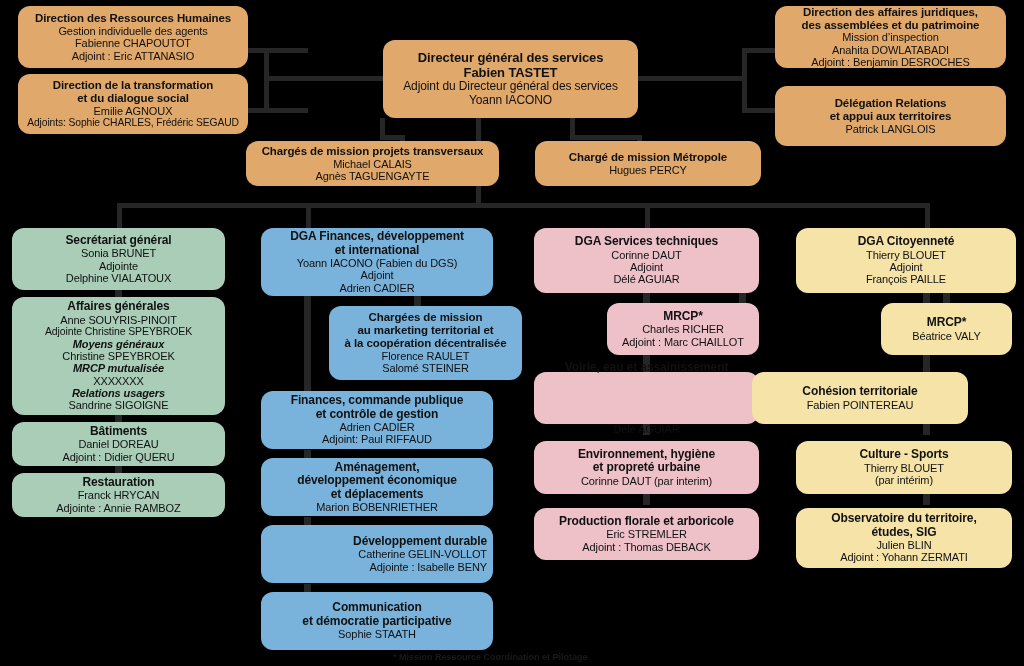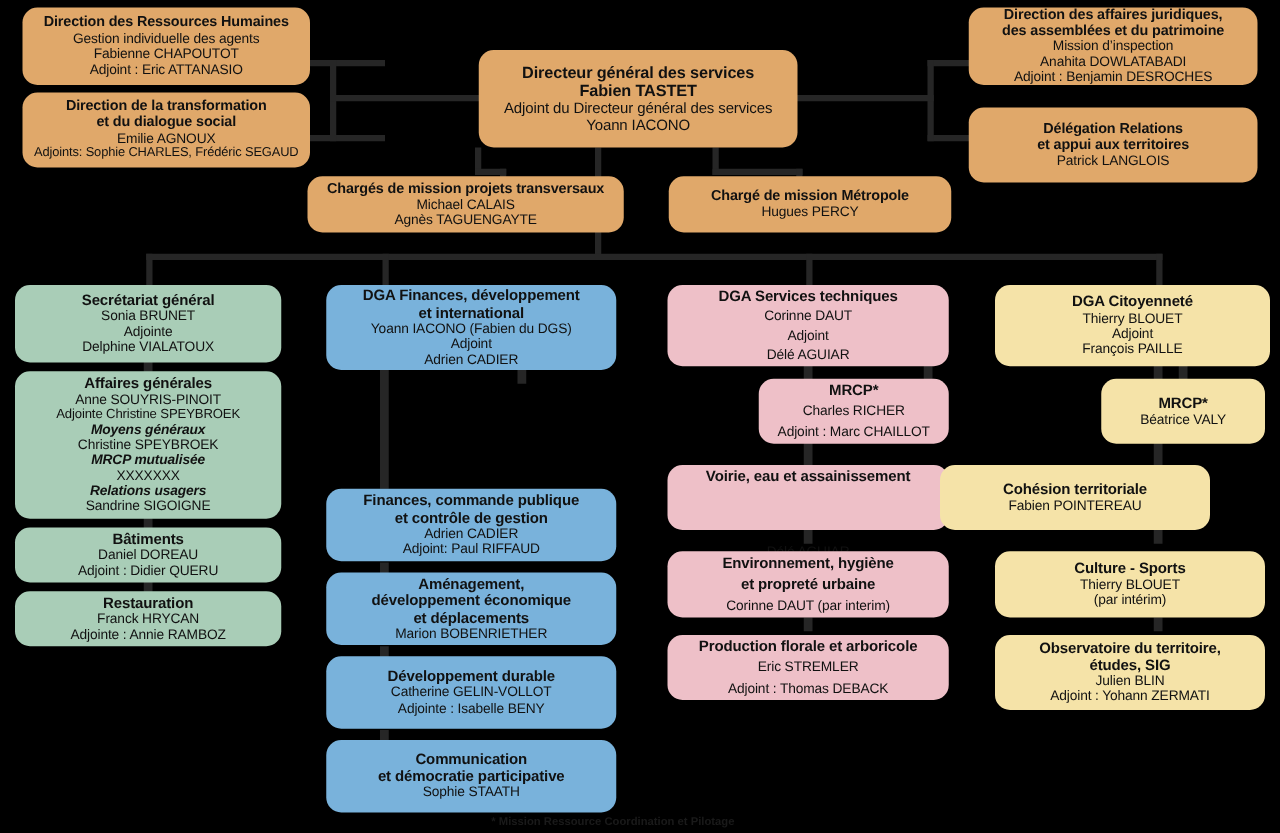--- a/index.html
+++ b/index.html
@@ -40,21 +40,21 @@
   }
   .box .it {
     font-size: 11px;
     font-style: italic;
     font-weight: bold;
     letter-spacing: -0.1px;
   }
   .tan   { background: #e0a86a; }
   .green { background: #a9cdb7; }
   .blue  { background: #79b2db; }
-  .pink  { background: #eec0c8; justify-content: space-between; }
+  .pink  { background: #eec0c8; }
   .yellow{ background: #f5e3a8; }
 
   .conn {
     position: absolute;
     background: #262626;
     z-index: 2;
   }
   .footnote {
     position: absolute;
     color: #1a1a1a;
@@ -193,36 +193,43 @@
   </div>
 
   <div class="box blue" style="left:261px; top:228px; width:232px; height:68px;">
     <div class="t" style="font-size:12px;">DGA Finances, développement</div>
     <div class="t" style="font-size:12px;">et international</div>
     <div class="s">Yoann IACONO (Fabien du DGS)</div>
     <div class="s">Adjoint</div>
     <div class="s">Adrien CADIER</div>
   </div>
 
+  <div class="box blue" style="left:329px; top:306px; width:193px; height:74px;">
+    <div class="t">Chargées de mission</div>
+    <div class="t">au marketing territorial et</div>
+    <div class="t">à la coopération décentralisée</div>
+    <div class="s">Florence RAULET</div>
+    <div class="s">Salomé STEINER</div>
+  </div>
 
   <div class="box blue" style="left:261px; top:391px; width:232px; height:58px;">
     <div class="t" style="font-size:12px;">Finances, commande publique</div>
     <div class="t" style="font-size:12px;">et contrôle de gestion</div>
     <div class="s">Adrien CADIER</div>
     <div class="s">Adjoint: Paul RIFFAUD</div>
   </div>
 
   <div class="box blue" style="left:261px; top:458px; width:232px; height:58px;">
     <div class="t" style="font-size:12px;">Aménagement,</div>
     <div class="t" style="font-size:12px;">développement économique</div>
     <div class="t" style="font-size:12px;">et déplacements</div>
     <div class="s">Marion BOBENRIETHER</div>
   </div>
 
-  <div class="box blue" style="left:261px; top:525px; width:232px; height:58px;">
+  <div class="box blue" style="left:261px; top:525px; width:232px; height:58px;align-items:flex-end;">
     <div class="t" style="font-size:12px;">Développement durable</div>
     <div class="s">Catherine GELIN-VOLLOT</div>
     <div class="s">Adjointe : Isabelle BENY</div>
   </div>
 
   <div class="box blue" style="left:261px; top:592px; width:232px; height:58px;">
     <div class="t" style="font-size:12px;">Communication</div>
     <div class="t" style="font-size:12px;">et démocratie participative</div>
     <div class="s">Sophie STAATH</div>
   </div>

